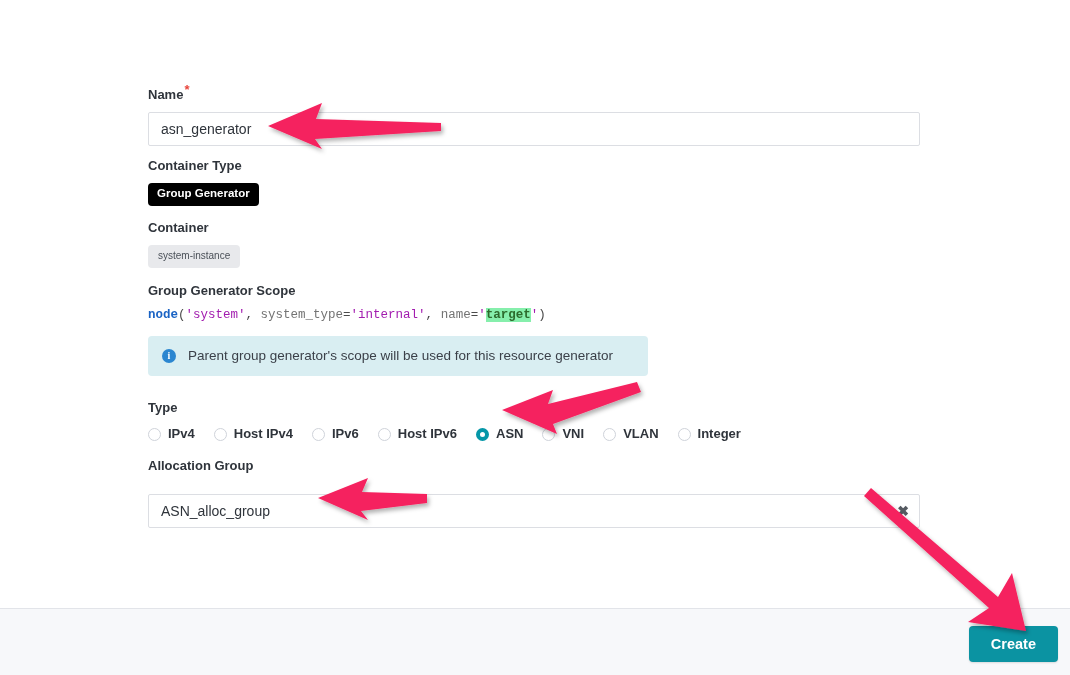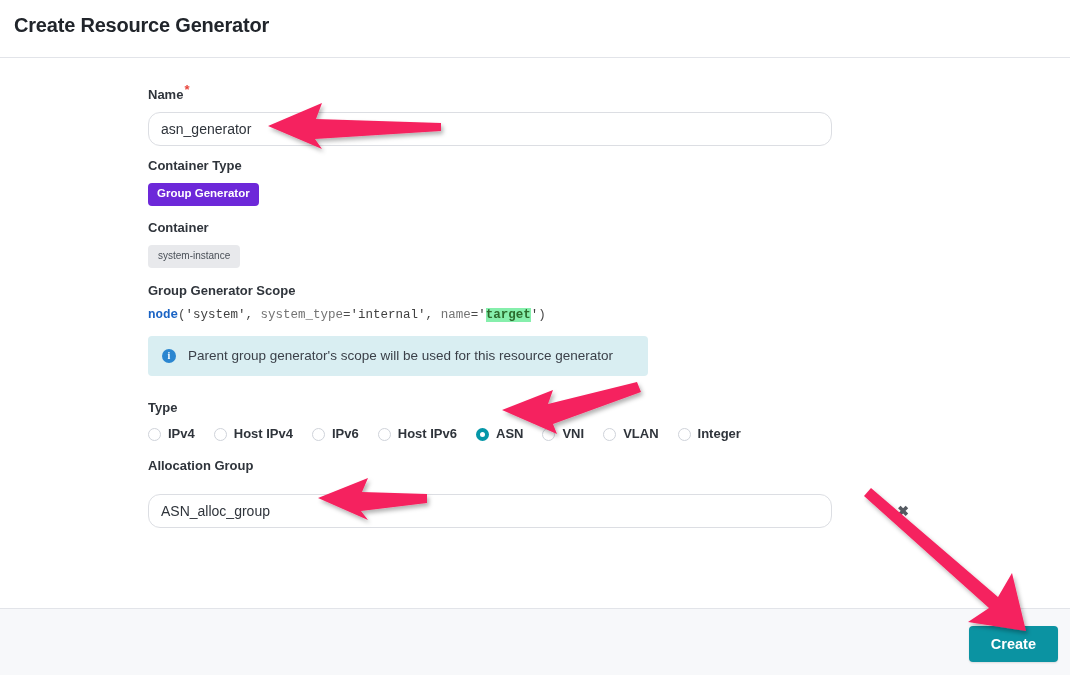--- a/index.html
+++ b/index.html
@@ -52,24 +52,24 @@
     color: #e8453c;
     font-size: 13px;
     font-weight: bold;
     vertical-align: super;
     line-height: 1;
     margin-left: 1px;
   }
 
   .text-input {
     display: block;
-    width: 684px;
+    width: 772px;
     height: 34px;
     border: 1px solid #dcdee3;
-    border-radius: 12px;
+    border-radius: 2px;
     background: #fff;
     font-size: 14px;
     color: #2f343b;
     padding: 0 12px;
     font-family: "Liberation Sans", sans-serif;
     outline: none;
   }
   .text-input::placeholder { color: #a7adb7; }
 
   .badge-purple {
@@ -93,21 +93,21 @@
   }
 
   .code-line {
     font-family: "Liberation Mono", monospace;
     font-size: 12.5px;
     line-height: 16px;
     white-space: pre;
   }
   .tok-fn    { color: #1a63c4; font-weight: bold; }
   .tok-punct { color: #4a4a4a; }
-  .tok-str   { color: #404040; }
+  .tok-str   { color: #a21caf; }
   .tok-kw    { color: #737373; }
   .tok-op    { color: #4a4a4a; }
   .tok-hl    { color: #2d6b2d; font-weight: bold; background: #86efac; }
 
   .alert-info {
     width: 500px;
     background: #d9eef2;
     border-radius: 4px;
     padding: 12px 14px 13px 14px;
     display: flex;
@@ -202,36 +202,33 @@
     position: absolute; left: 0; top: 0;
     width: 1070px; height: 675px;
     pointer-events: none;
   }
 </style>
 </head>
 <body>
 
 <div class="page">
 
-  <div class="modal-header">
-    <div class="modal-title">Create Resource Generator</div>
-  </div>
 
   <div class="modal-body">
     <div class="form-col">
 
       <div style="position:absolute; left:0; top:25px;">
         <div class="field-label"><span>Name</span><span class="req-star">*</span></div>
         <input class="text-input" style="margin-top: 9px;" type="text" value="asn_generator">
       </div>
 
       <div style="position:absolute; left:0; top:100px;">
         <div class="field-label">Container Type</div>
         <div style="margin-top:9px;">
-          <span class="badge-purple" style="background: #6d28d9;">Group Generator</span>
+          <span class="badge-purple" style="background: #000000;">Group Generator</span>
         </div>
       </div>
 
       <div style="position:absolute; left:0; top:162px;">
         <div class="field-label">Container</div>
         <div style="margin-top:9px;">
           <span class="chip-gray" style="background: rgb(232, 233, 236);">system-instance</span>
         </div>
       </div>
 

